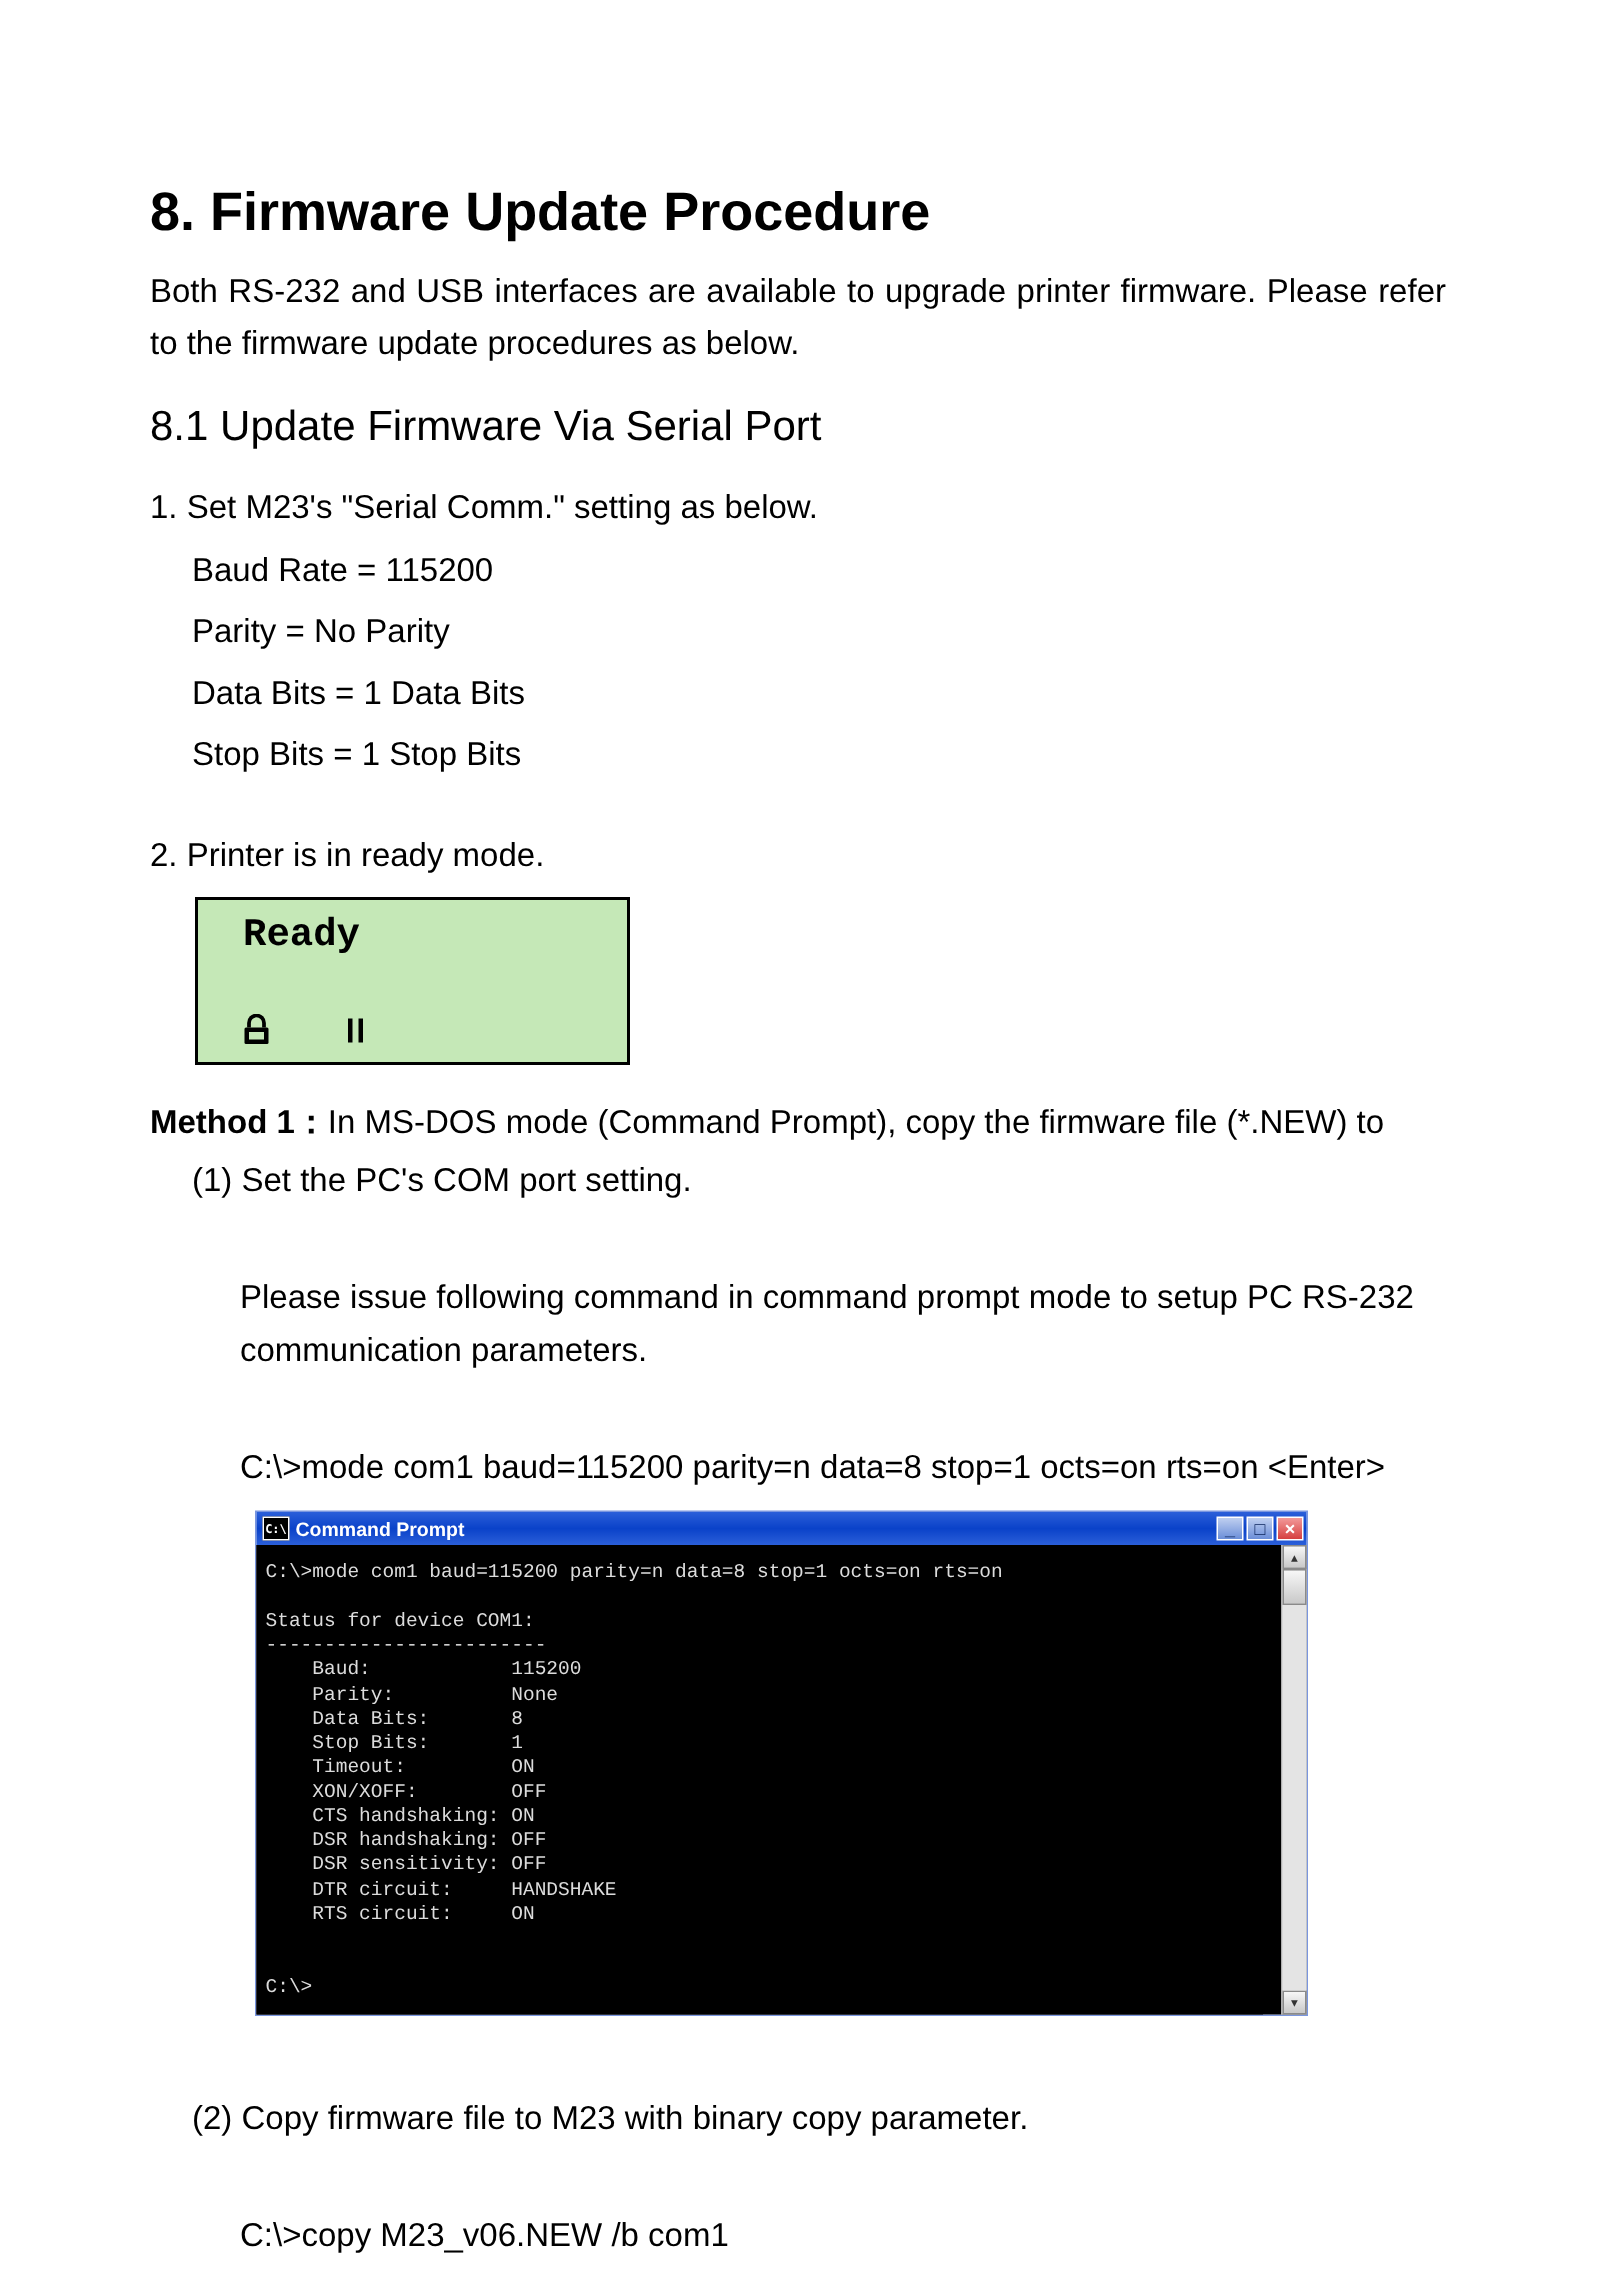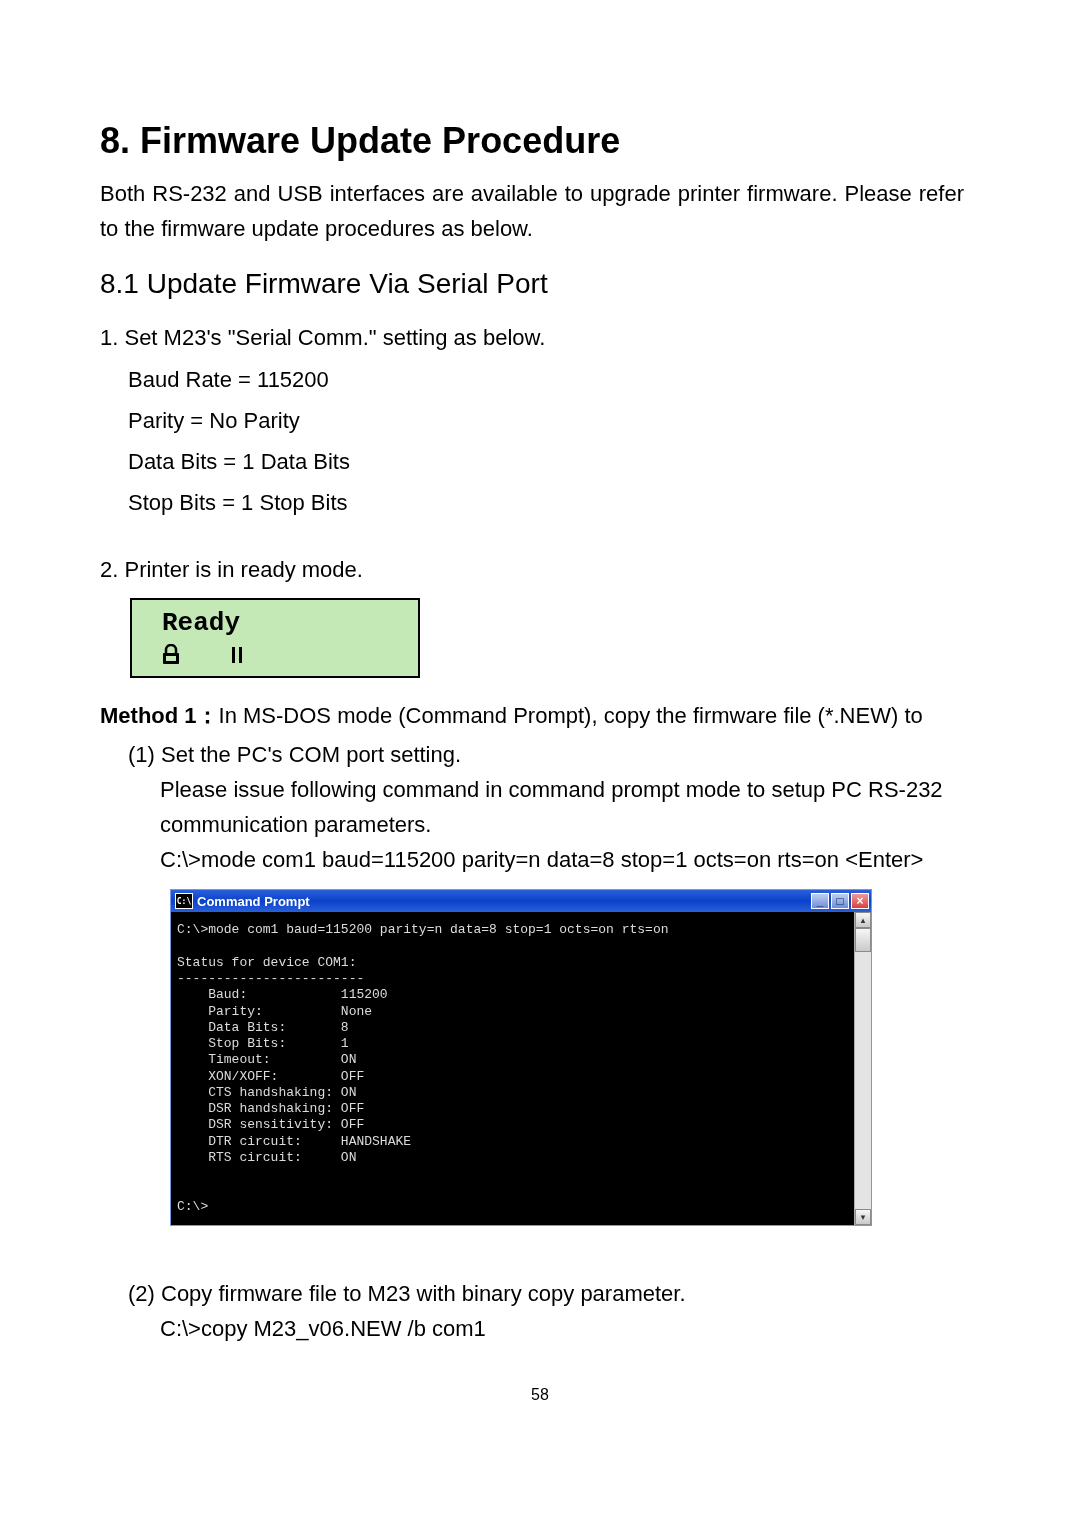--- a/index.html
+++ b/index.html
@@ -28,29 +28,29 @@
   h2.subheading {
     font-size: 28px;
     font-weight: normal;
     margin: 0 0 20px 0;
   }
   .body-text {
     font-size: 22px;
     line-height: 1.6;
   }
   .indent1 { margin-left: 28px; }
-  .indent2 { margin-left: 60px; }
+  .indent2 { margin-left: 60px; margin-top: 43px; }
   .block { margin-bottom: 6px; }
 
   
   .ready-box {
     border: 2px solid #000;
     background: #c5e8b7;
     width: 290px;
-    height: 80px;
+    height: 112px;
     margin: 10px 0 20px 30px;
     padding-top: 8px;
     box-sizing: border-box;
     position: relative;
   }
   .ready-label {
     font-family: "Courier New", monospace;
     font-size: 26px;
     font-weight: bold;
     margin-left: 30px;

